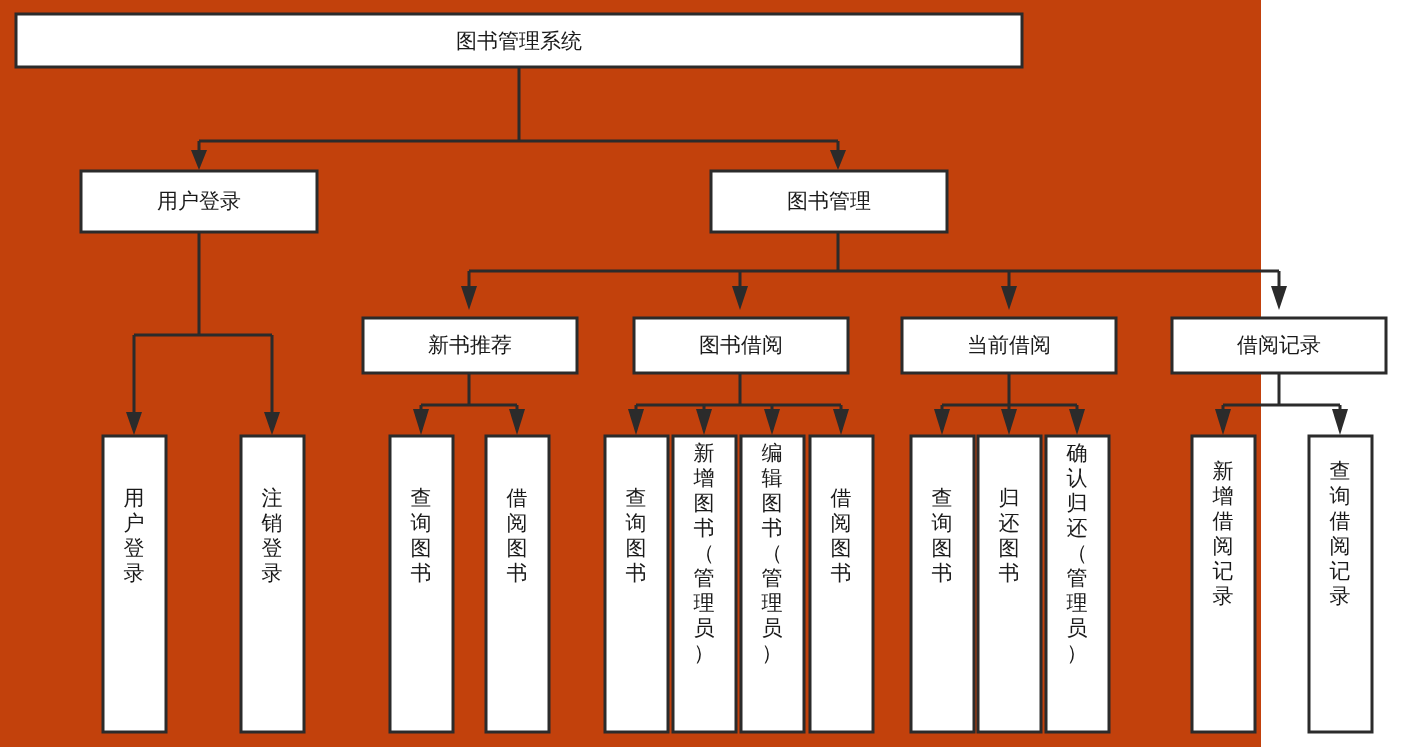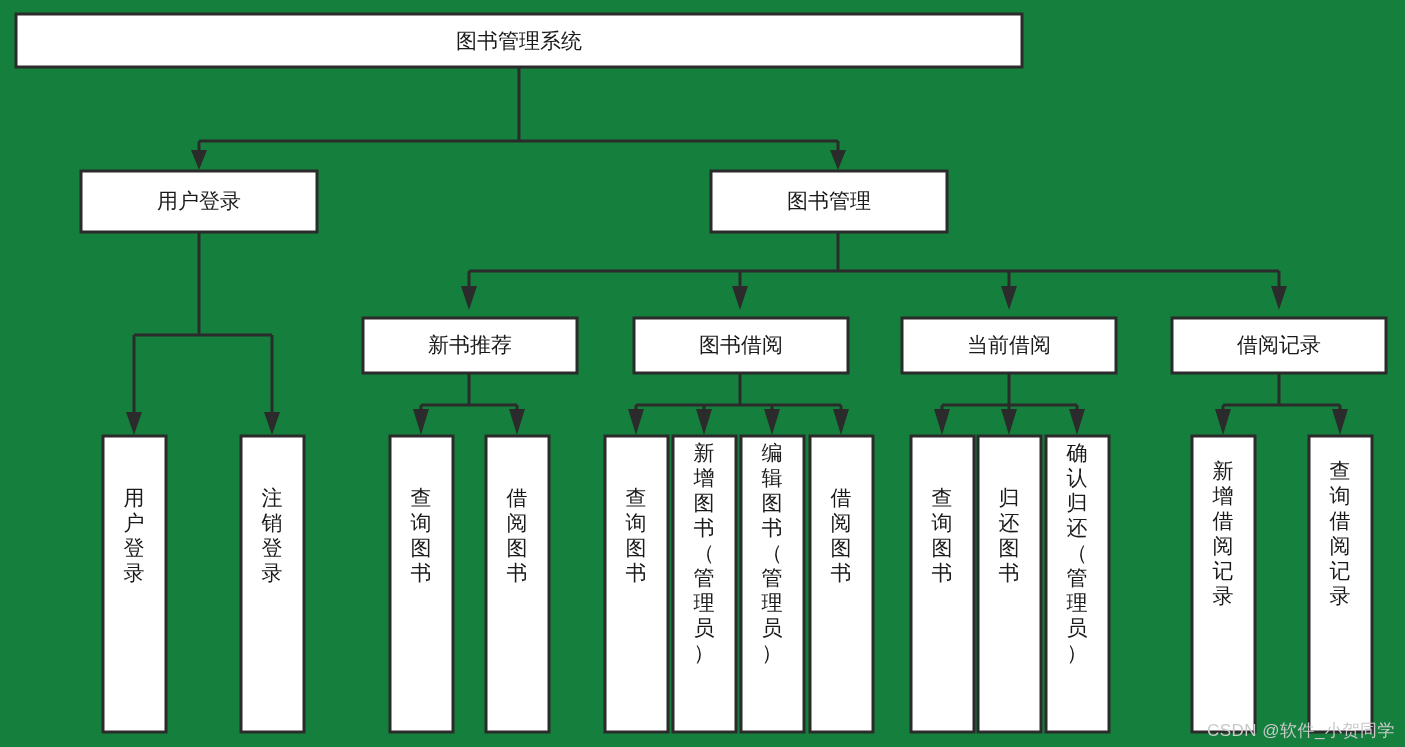--- a/index.html
+++ b/index.html
@@ -9,23 +9,23 @@
   }
   body {
     width: 1405px;
     height: 747px;
     font-family: "Liberation Sans", "DejaVu Sans", sans-serif;
     overflow: hidden;
     position: relative;
   }
   #diagram-root {
     position: relative;
-    width: 1405px;
+    width: 1261px;
     height: 747px;
-    background: #15803d;
+    background: #c2410c;
     text-decoration: underline;
   }
   svg#flow {
     position: absolute;
     top: 0;
     left: 0;
     width: 1405px;
     height: 747px;
     display: block;
   }
@@ -233,14 +233,13 @@
       <text class="node-label-v" x="1223" y="478"><tspan x="1223" y="478">新</tspan><tspan x="1223" y="503">增</tspan><tspan x="1223" y="528">借</tspan><tspan x="1223" y="553">阅</tspan><tspan x="1223" y="578">记</tspan><tspan x="1223" y="603">录</tspan></text>
     </g>
 
     <g>
       <rect class="node-rect" x="1309" y="436" width="63" height="296"></rect>
       <text class="node-label-v" x="1340" y="478"><tspan x="1340" y="478">查</tspan><tspan x="1340" y="503">询</tspan><tspan x="1340" y="528">借</tspan><tspan x="1340" y="553">阅</tspan><tspan x="1340" y="578">记</tspan><tspan x="1340" y="603">录</tspan></text>
     </g>
 
   </svg>
 
-  <div class="watermark">CSDN @软件_小贺同学</div>
 </div>
 
 </body></html>

